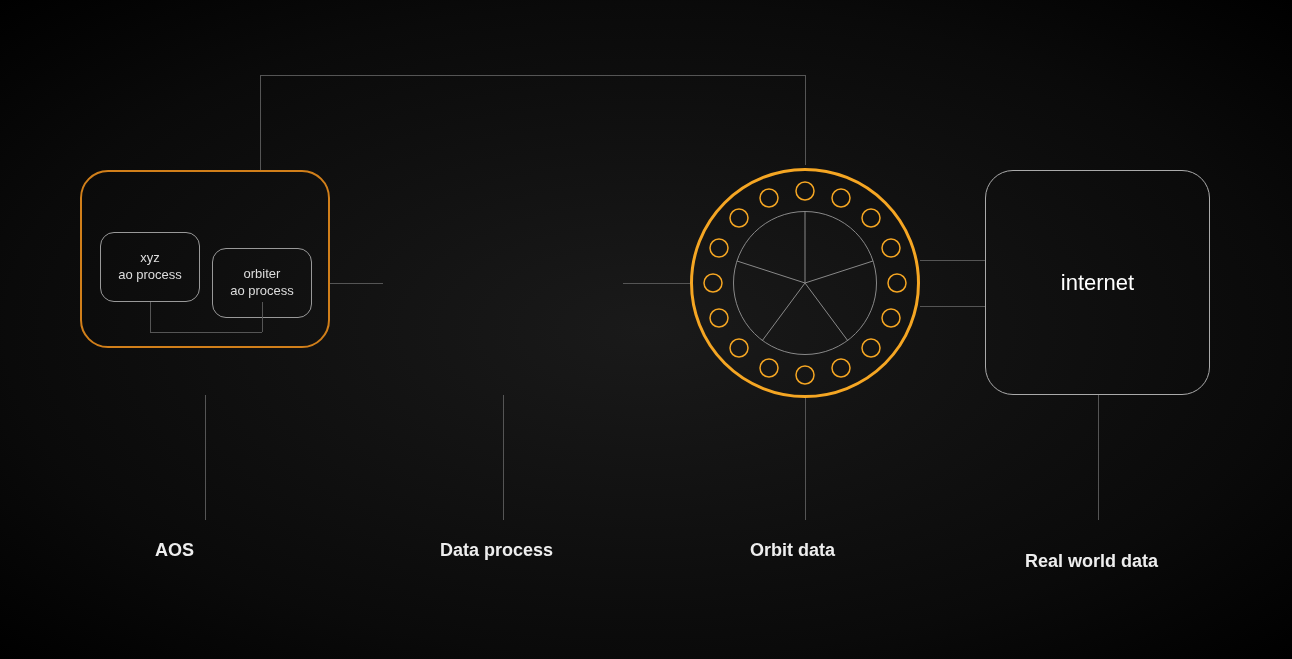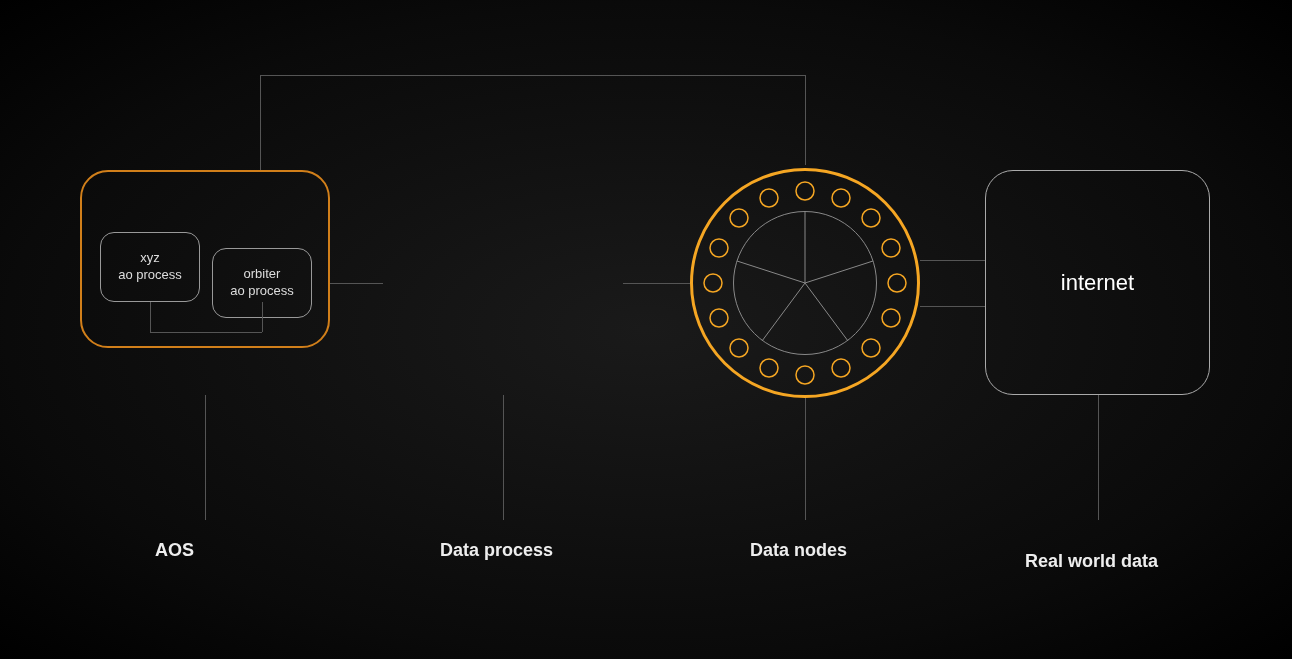--- a/index.html
+++ b/index.html
@@ -156,16 +156,16 @@
     <span>internet</span>
   </div>
 
   <div class="connector connector-v" style="left:205px; top:395px; height:125px;"></div>
   <div class="connector connector-v" style="left:503px; top:395px; height:125px;"></div>
   <div class="connector connector-v" style="left:805px; top:398px; height:122px;"></div>
   <div class="connector connector-v" style="left:1098px; top:395px; height:125px;"></div>
 
   <div class="label" style="left:155px; top:540px; width:100px;">AOS</div>
   <div class="label" style="left:440px; top:540px; width:130px;">Data process</div>
-  <div class="label" style="left:750px; top:540px; width:110px;">Data nodes</div>
+  <div class="label" style="left:750px; top:540px; width:110px;">Orbit data</div>
   <div class="label" style="left:1025px; top:540px; width:150px;margin-top:11px;">Real world data</div>
 
 </div>
 
 </body></html>

